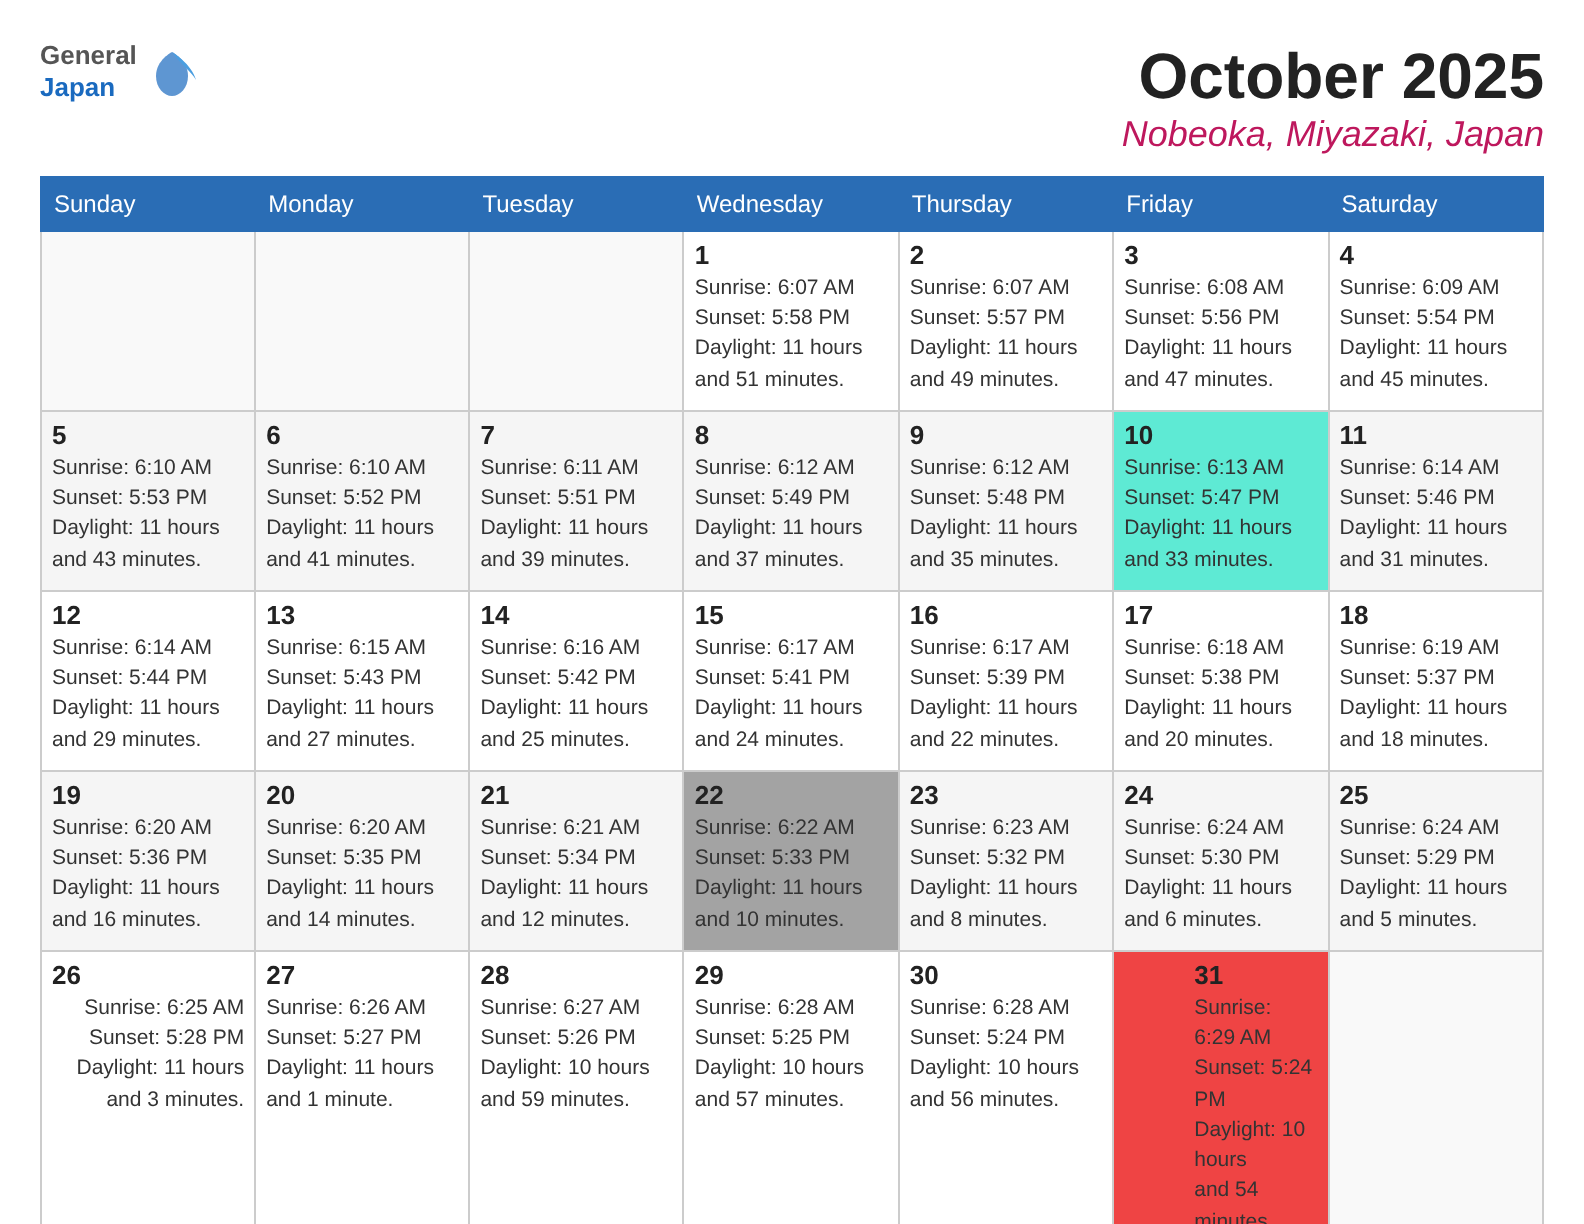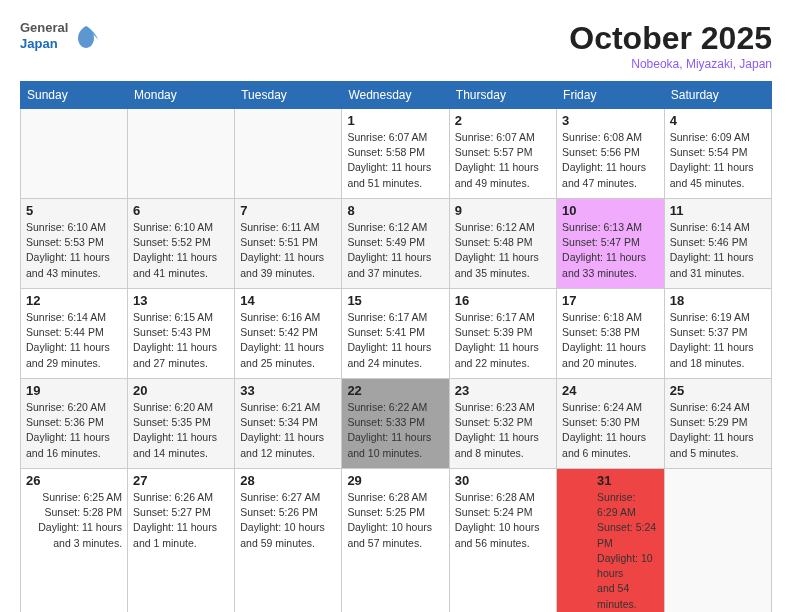--- a/index.html
+++ b/index.html
@@ -35,22 +35,23 @@
       margin-left: 4px;
       position: relative;
     }
     .title-area { text-align: right; }
     .month-title {
       font-size: 32px;
       font-weight: bold;
       color: #222;
     }
     .location {
-      font-size: 12px;
-      color: #8b5cf6;
+      font-size: 18px;
+      color: #be185d;
+      font-style: italic;
     }
     .calendar {
       width: 100%;
       border-collapse: collapse;
       font-size: 11px;
     }
     .calendar th {
       background: #2a6db5;
       color: #fff;
       text-align: left;
@@ -180,21 +181,21 @@
 Daylight: 11 hours
 and 37 minutes.</div>
         </td>
         <td style="background: rgb(245, 245, 245);">
           <span class="day-number">9</span>
           <div class="day-info" style="white-space: pre-line;">Sunrise: 6:12 AM
 Sunset: 5:48 PM
 Daylight: 11 hours
 and 35 minutes.</div>
         </td>
-        <td style="background: #f0abfc;">
+        <td style="background: #5eead4;">
           <span class="day-number">10</span>
           <div class="day-info" style="white-space: pre-line;">Sunrise: 6:13 AM
 Sunset: 5:47 PM
 Daylight: 11 hours
 and 33 minutes.</div>
         </td>
         <td style="background: rgb(245, 245, 245);">
           <span class="day-number">11</span>
           <div class="day-info" style="white-space: pre-line;">Sunrise: 6:14 AM
 Sunset: 5:46 PM
@@ -262,21 +263,21 @@
 and 16 minutes.</div>
         </td>
         <td style="background: rgb(245, 245, 245);">
           <span class="day-number">20</span>
           <div class="day-info" style="white-space: pre-line;">Sunrise: 6:20 AM
 Sunset: 5:35 PM
 Daylight: 11 hours
 and 14 minutes.</div>
         </td>
         <td style="background: rgb(245, 245, 245);">
-          <span class="day-number">33</span>
+          <span class="day-number">21</span>
           <div class="day-info" style="white-space: pre-line;">Sunrise: 6:21 AM
 Sunset: 5:34 PM
 Daylight: 11 hours
 and 12 minutes.</div>
         </td>
         <td style="background: #a3a3a3;">
           <span class="day-number">22</span>
           <div class="day-info" style="white-space: pre-line;">Sunrise: 6:22 AM
 Sunset: 5:33 PM
 Daylight: 11 hours

